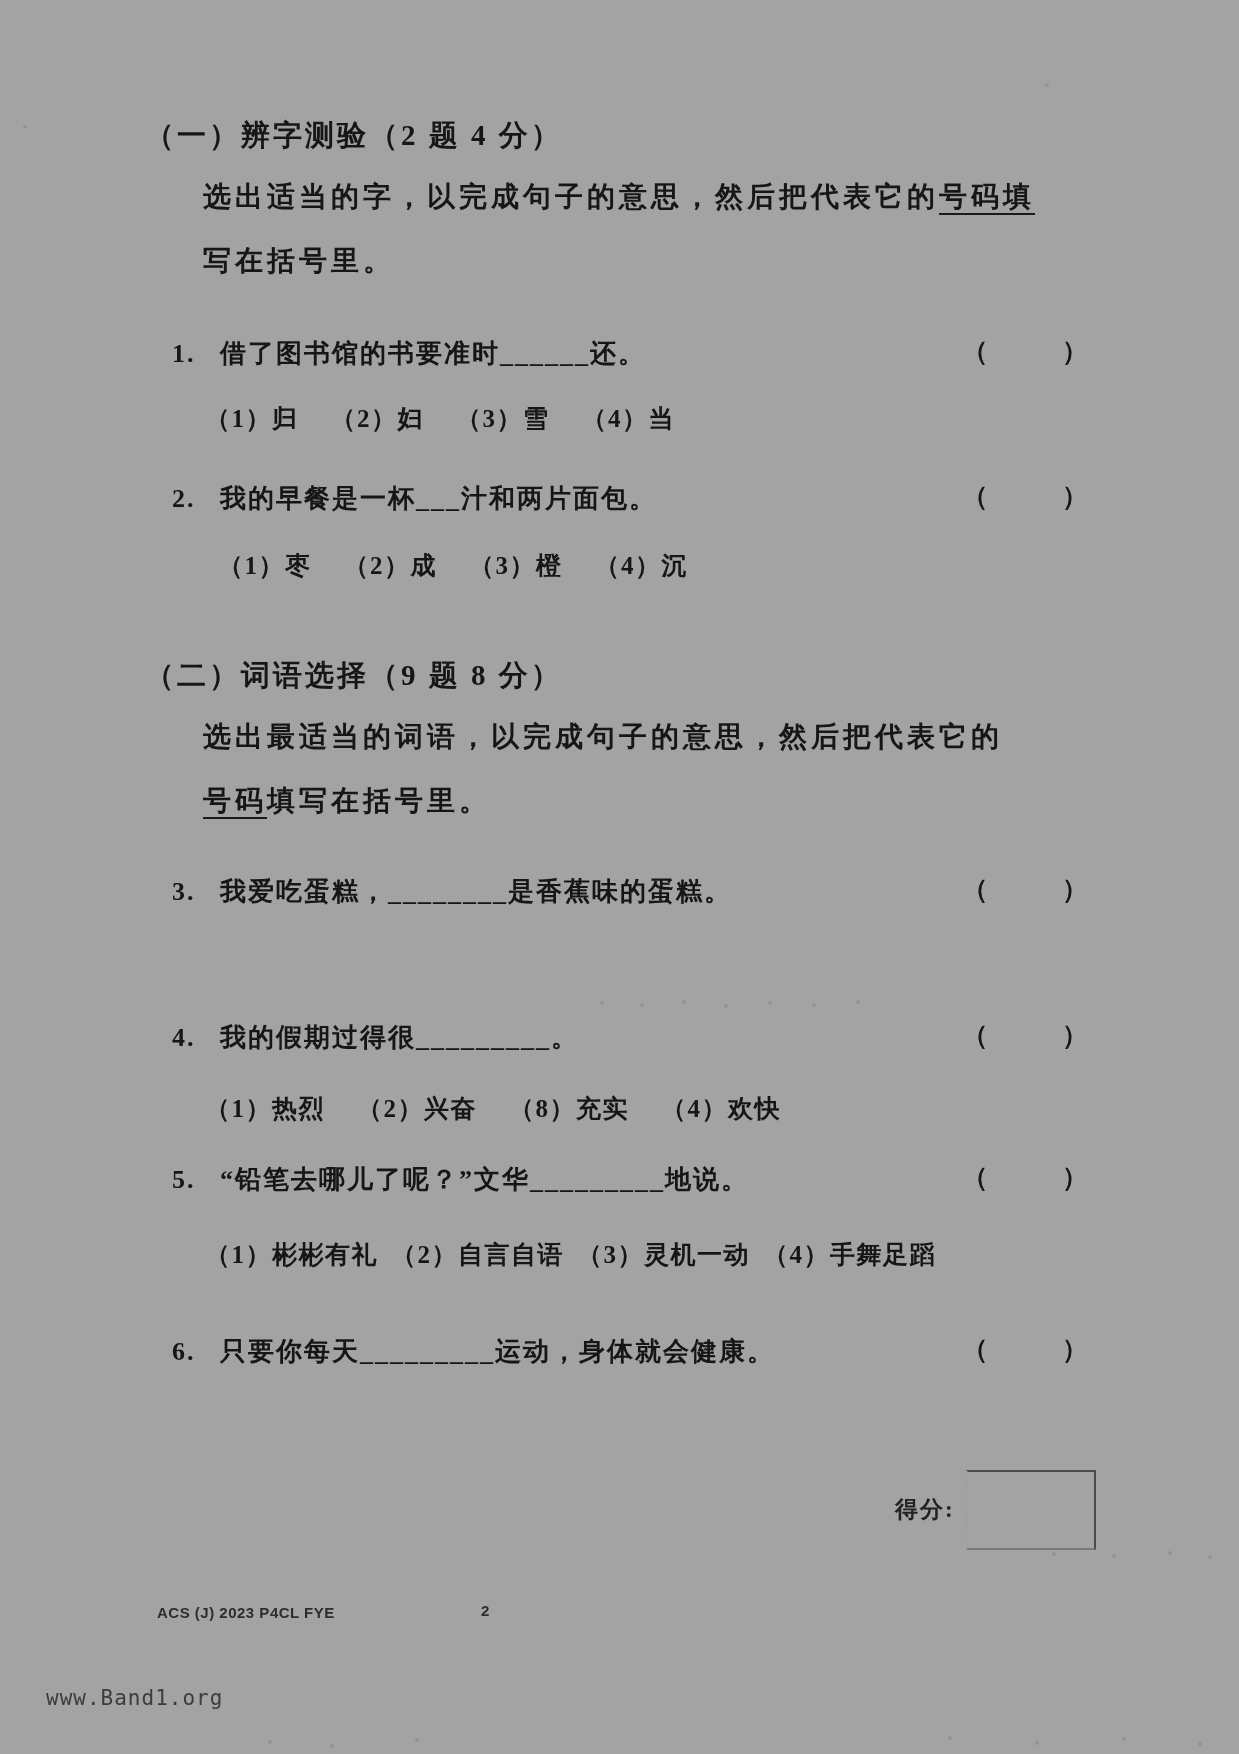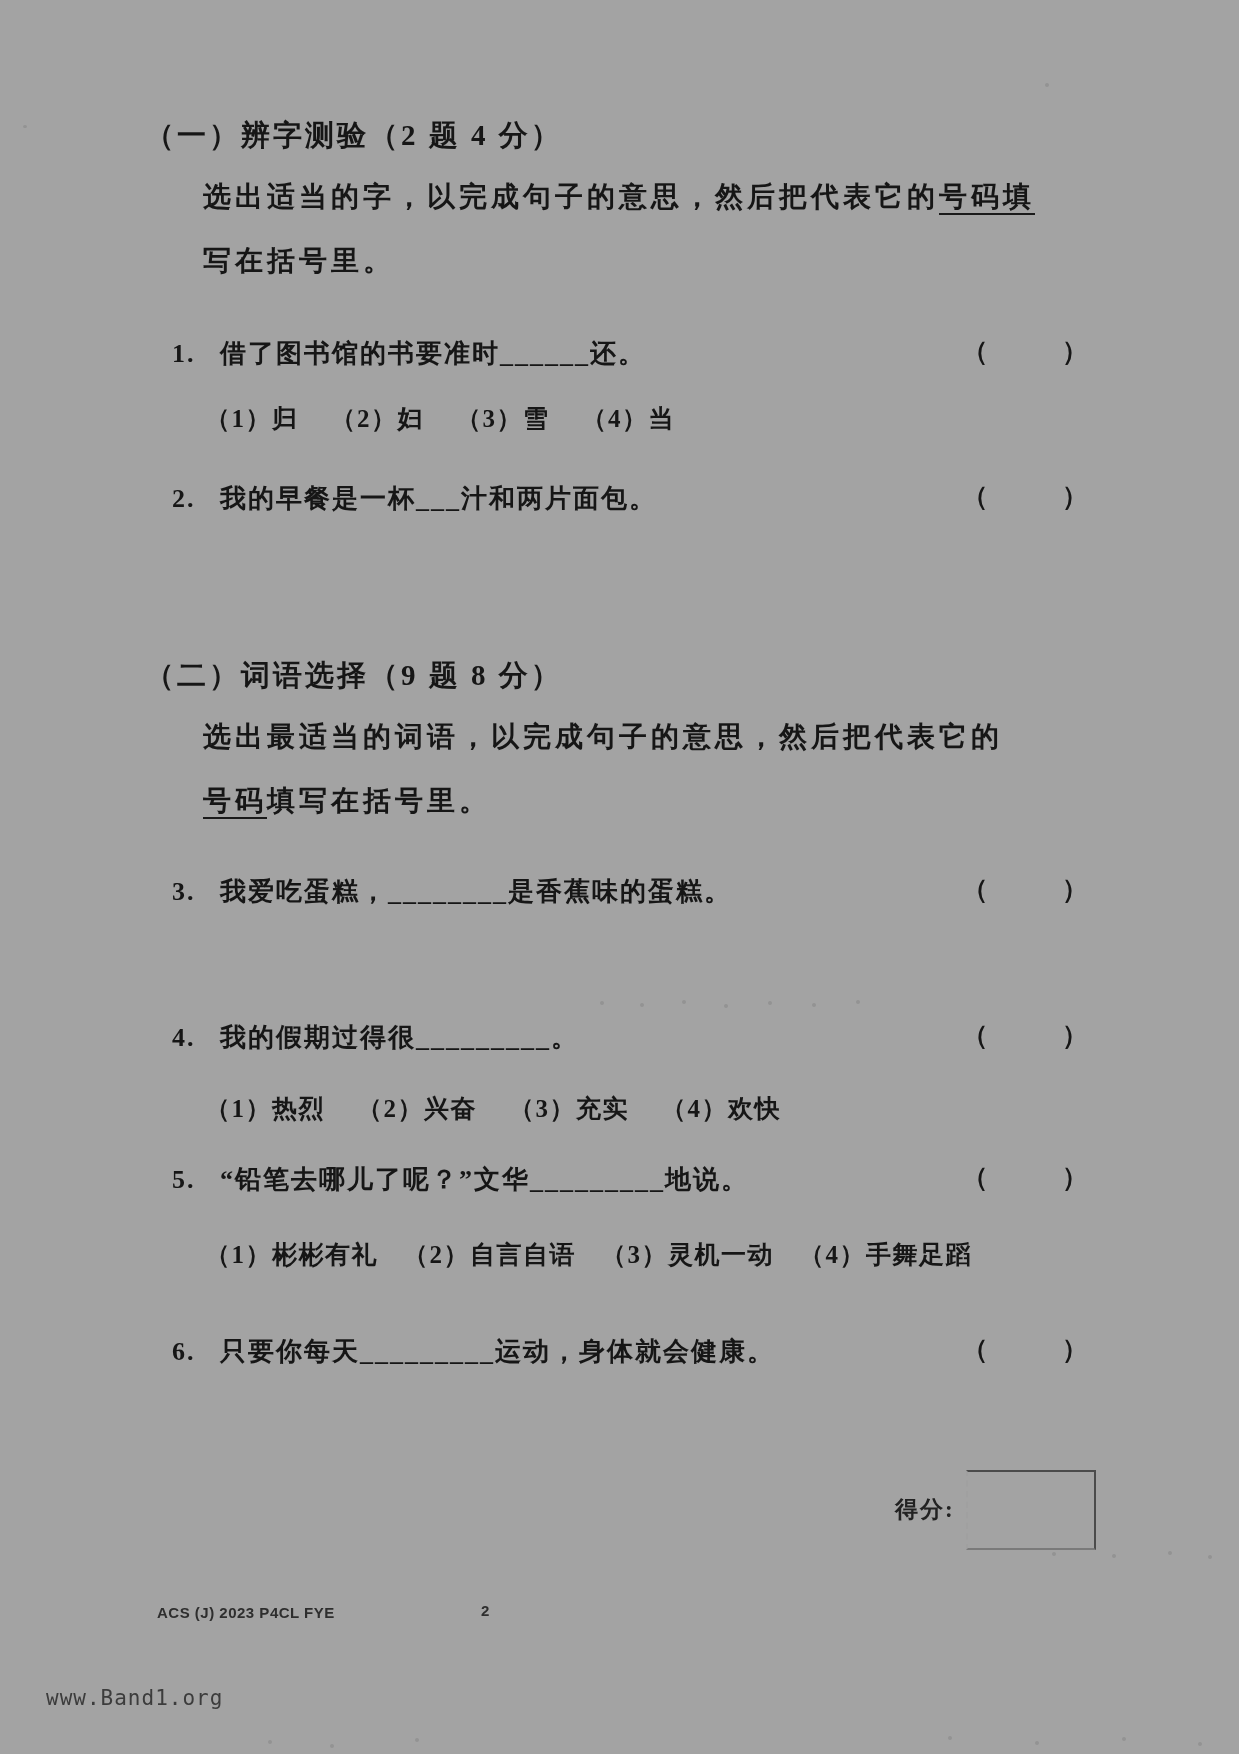--- a/index.html
+++ b/index.html
@@ -13,21 +13,21 @@
     overflow:hidden;
   }
   .line { position:absolute; white-space:nowrap; font-weight:700; }
   .heading { font-size:29px; letter-spacing:3px; }
   .inst { font-size:28px; letter-spacing:4px;text-align:right; }
   .u { border-bottom:2px solid #1a1a1a; padding-bottom:1px; }
   .qrow { font-size:26px; letter-spacing:2px; width:918px; }
   .qnum { display:inline-block; width:48px; }
   .brackets { position:absolute; right:0; top:-2px; display:flex; gap:72px; }
   .opts { display:flex; gap:32px; font-size:25px; letter-spacing:1.5px; }
-  .opts.tight { gap:25px;align-items:center; }
+  .opts.tight { gap:13px;align-items:center; }
   .opt { display:inline-block; }
   .score-label { font-size:23px; letter-spacing:2px; color:#222; }
   .score-box {
     position:absolute;
     border:2px solid #4b4b4b;
     border-left:2px dashed #a0a0a0;
     border-bottom:2px solid #7a7a7a;
     background:transparent;
   }
   .footer-text {
@@ -79,20 +79,26 @@
     <span class="opt">（4）当</span>
   </div>
 
   <div class="line qrow" style="left:172px; top:481px;">
     <span class="qnum">2.</span><span>我的早餐是一杯___汁和两片面包。</span>
     <span class="brackets">
       <span>（</span>
       <span>）</span>
     </span>
   </div>
+  <div class="line opts" style="left:218px; top:549px;">
+    <span class="opt">（1）枣</span>
+    <span class="opt">（2）成</span>
+    <span class="opt">（3）橙</span>
+    <span class="opt">（4）沉</span>
+  </div>
 
   <div class="line heading" style="left:145px; top:656px;">（二）词语选择（9 题 8 分）</div>
 
   <div class="line inst" style="left:203px; top:718px;">选出最适当的词语，以完成句子的意思，然后把代表它的</div>
   <div class="line inst" style="left:203px; top:782px;">
     <span class="u">号码</span><span>填写在括号里。</span>
   </div>
 
   <div class="line qrow" style="left:172px; top:874px;">
     <span class="qnum">3.</span><span>我爱吃蛋糕，________是香蕉味的蛋糕。</span>
@@ -105,21 +111,21 @@
   <div class="line qrow" style="left:172px; top:1020px;">
     <span class="qnum">4.</span><span>我的假期过得很_________。</span>
     <span class="brackets">
       <span>（</span>
       <span>）</span>
     </span>
   </div>
   <div class="line opts" style="left:205px; top:1092px;">
     <span class="opt">（1）热烈</span>
     <span class="opt">（2）兴奋</span>
-    <span class="opt">（3）充实</span>
+    <span class="opt">（8）充实</span>
     <span class="opt">（4）欢快</span>
   </div>
 
   <div class="line qrow" style="left:172px; top:1162px;">
     <span class="qnum">5.</span><span>“铅笔去哪儿了呢？”文华_________地说。</span>
     <span class="brackets">
       <span>（</span>
       <span>）</span>
     </span>
   </div>

